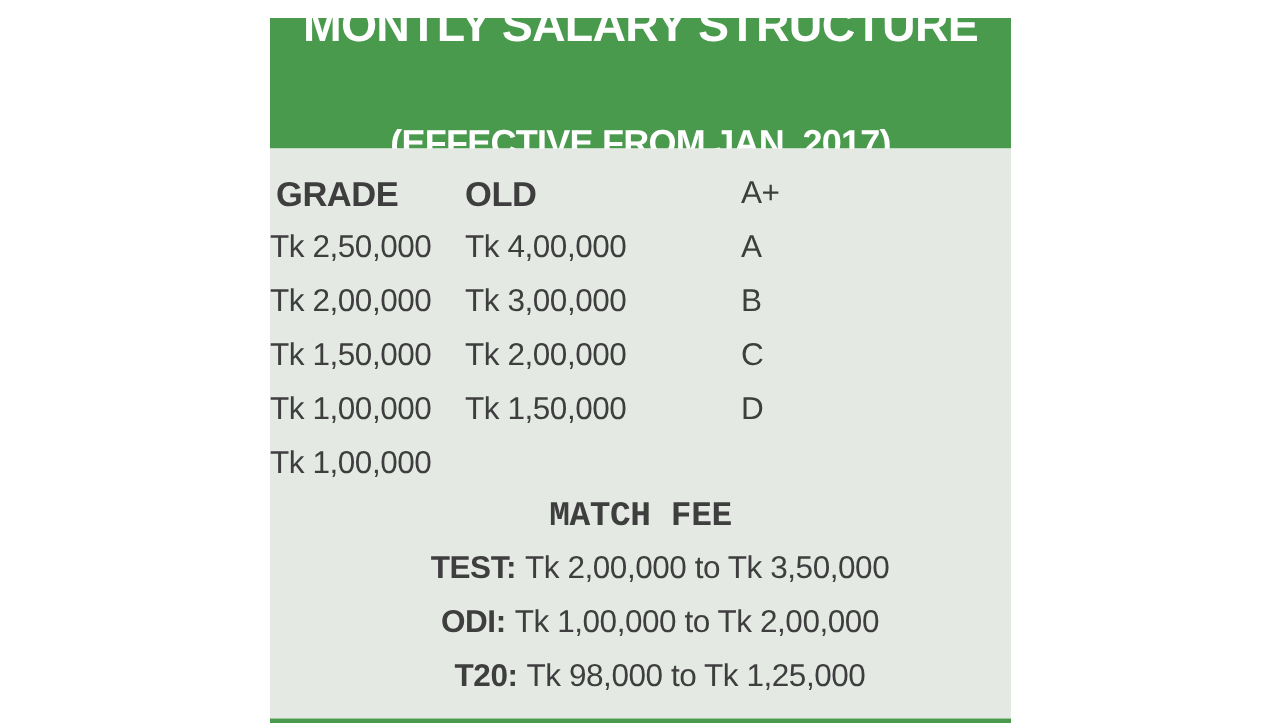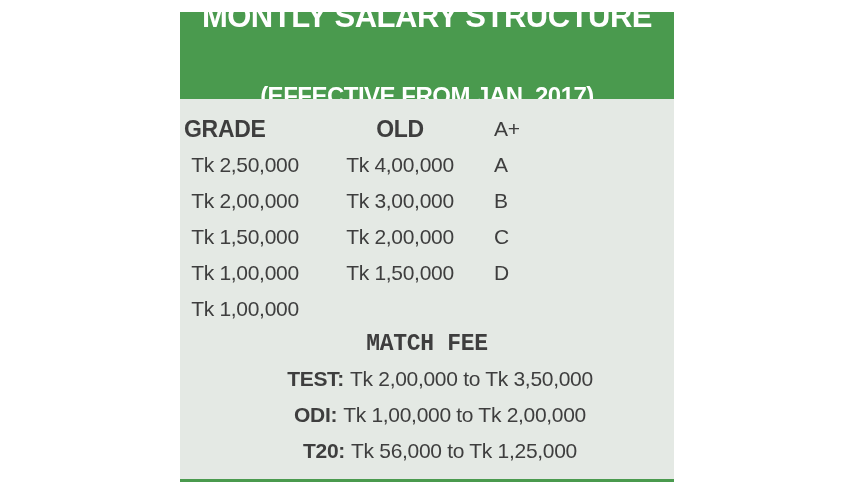--- a/index.html
+++ b/index.html
@@ -56,21 +56,21 @@
   }
   .salary-table {
     display: grid;
     grid-template-columns: 130px 180px 184px;
   }
   .cell {
     line-height: 36px;
     white-space: nowrap;
   }
   .col-grade { padding-left: 4px; text-align: left; }
-  .col-old, .col-new { text-align: center; }
+  .col-old, .col-new { text-align: left; }
   .th {
     font-weight: bold;
     font-size: 23px;
     letter-spacing: -0.3px;
   }
   .td {
     font-size: 21px;
     letter-spacing: -0.3px;
   }
   .match-fee {
@@ -140,21 +140,21 @@
       <div class="match-fee">
         <div class="match-fee-title">MATCH FEE</div>
 
         <div class="match-fee-line">
           <span class="match-fee-label">TEST:</span><span>Tk 2,00,000 to Tk 3,50,000</span>
         </div>
         <div class="match-fee-line">
           <span class="match-fee-label">ODI:</span><span>Tk 1,00,000 to Tk 2,00,000</span>
         </div>
         <div class="match-fee-line">
-          <span class="match-fee-label">T20:</span><span>Tk 56,000 to Tk 1,25,000</span>
+          <span class="match-fee-label">T20:</span><span>Tk 98,000 to Tk 1,25,000</span>
         </div>
       </div>
 
     </div>
 
     <div class="panel-footer"></div>
   </div>
 </div>
 
 </body></html>

